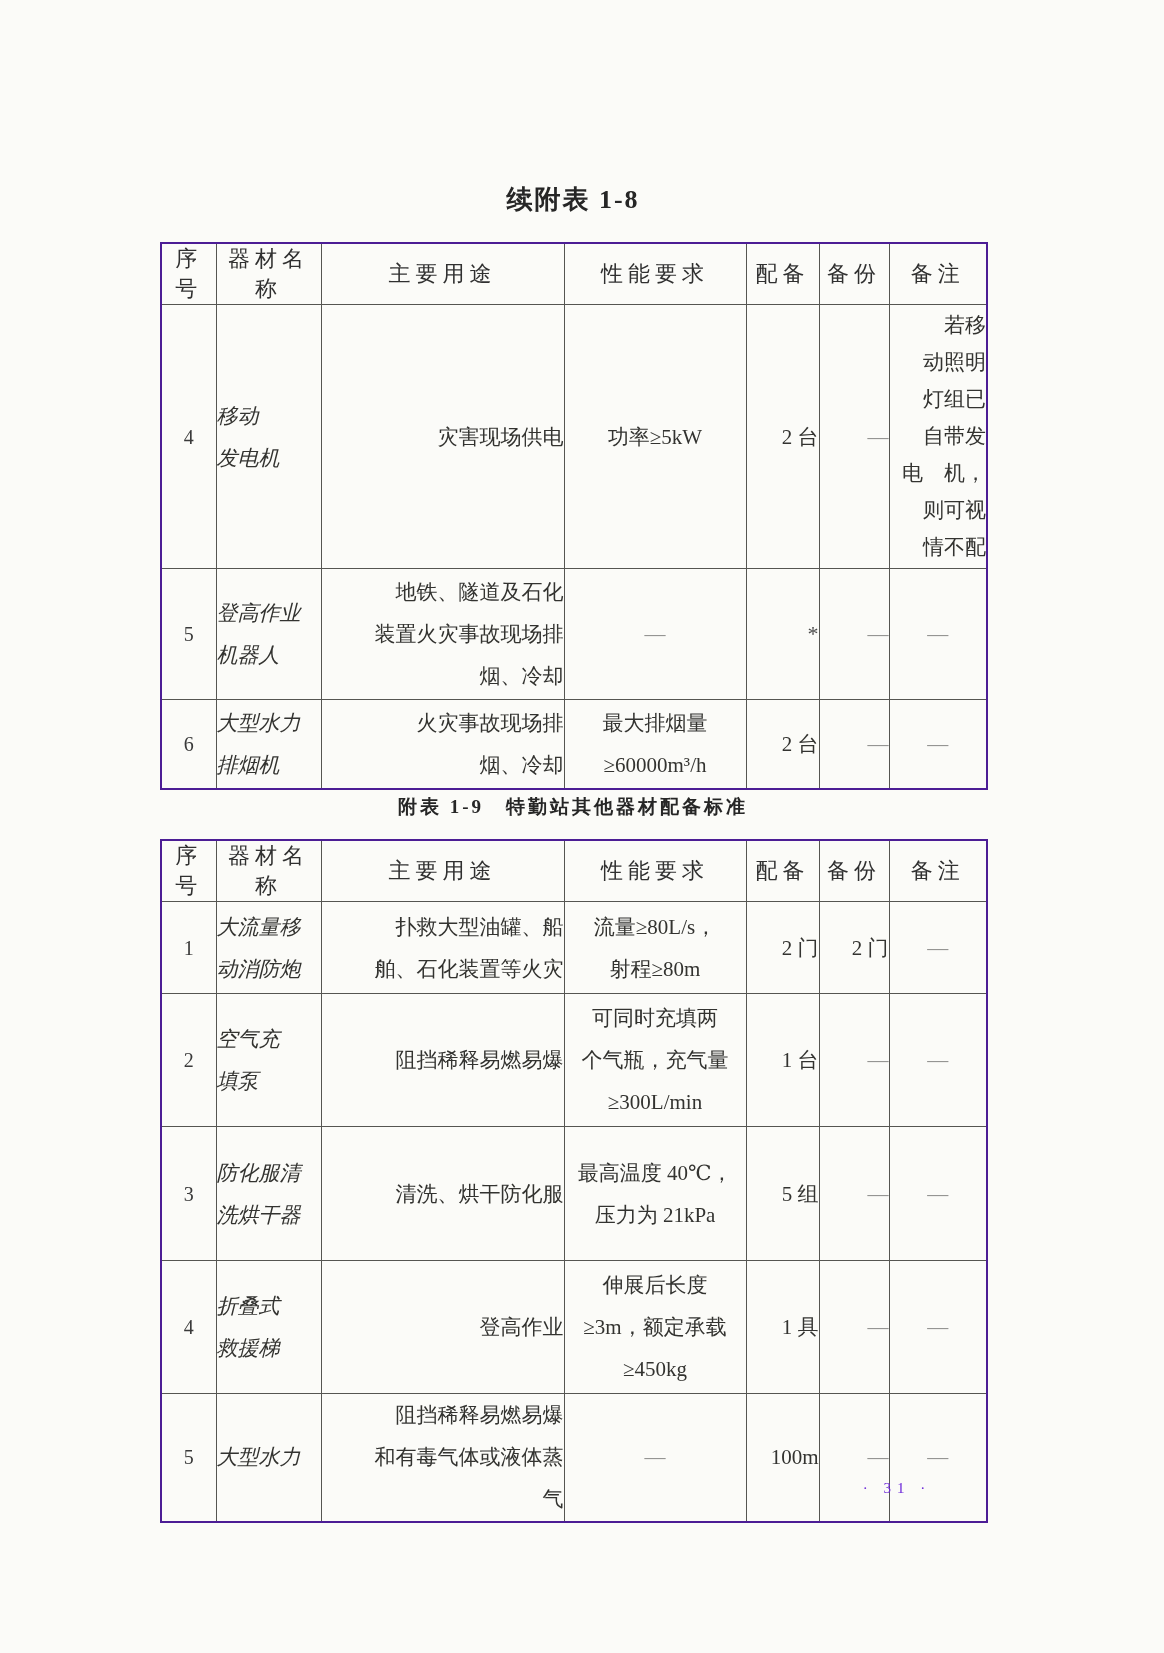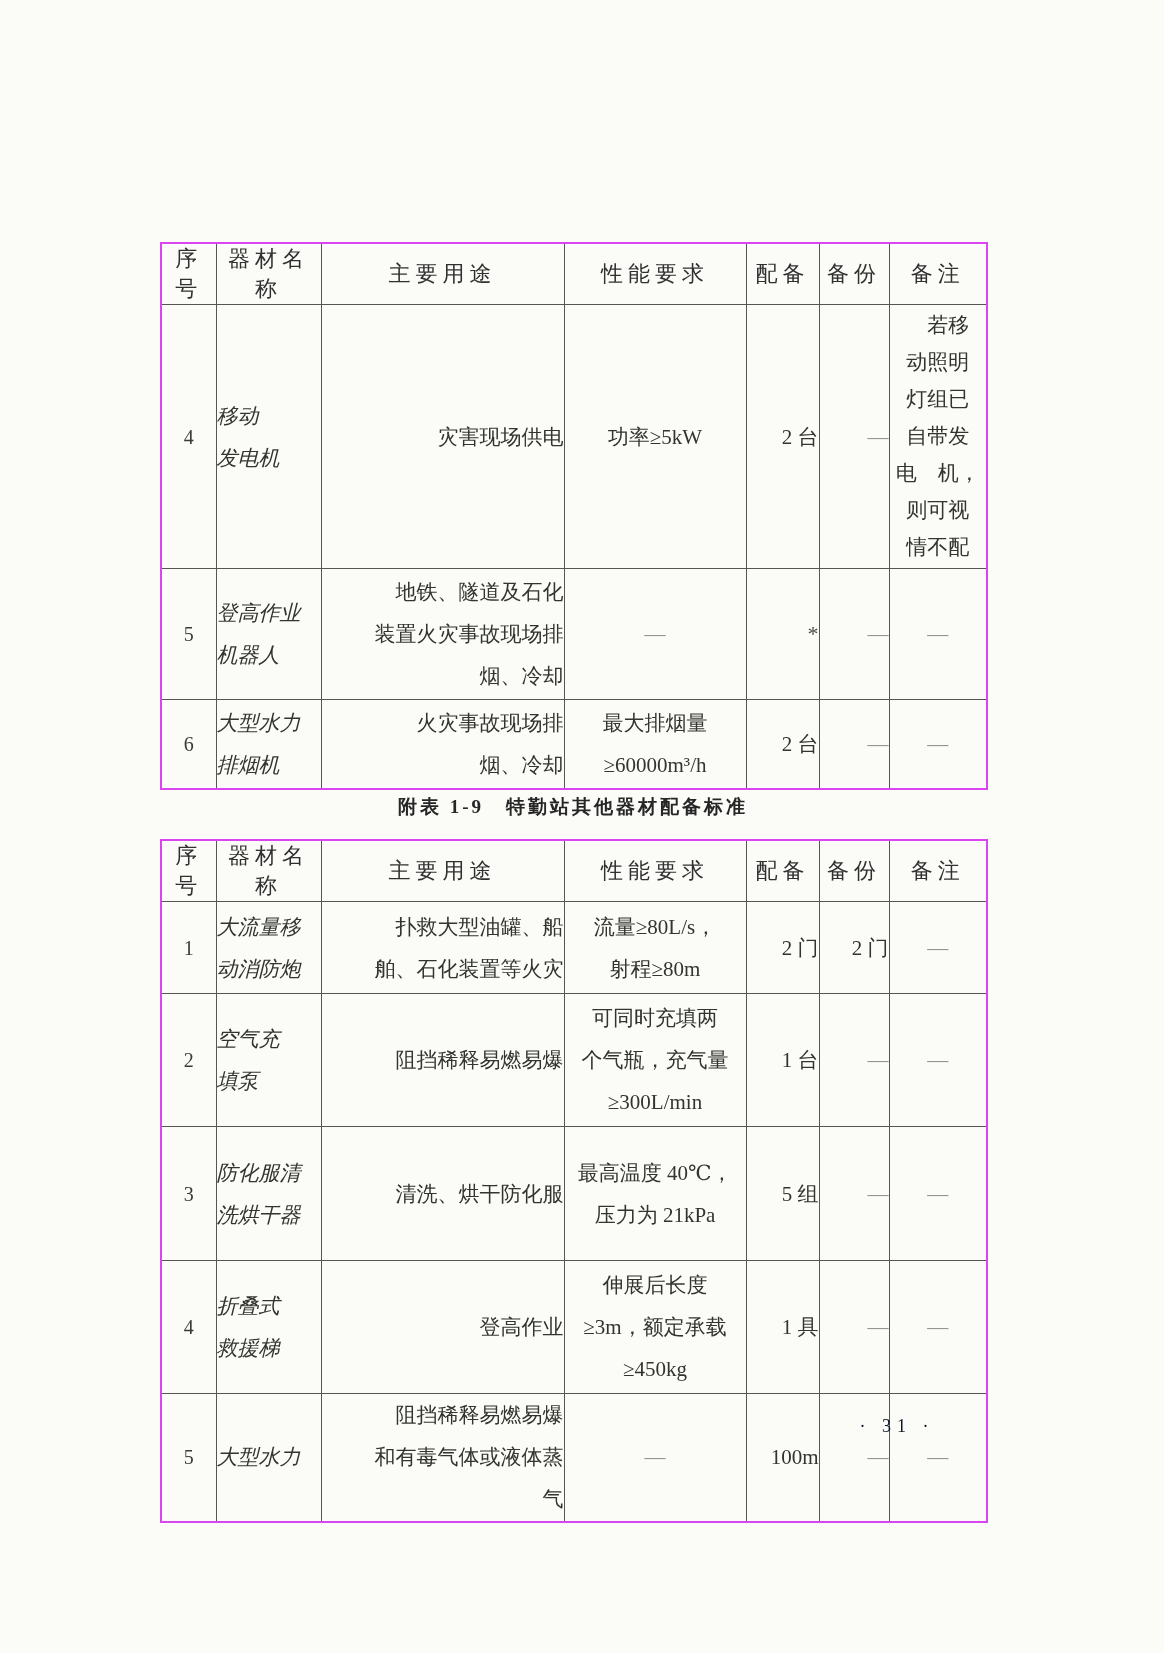--- a/index.html
+++ b/index.html
@@ -20,21 +20,21 @@
     font-weight: bold;
     letter-spacing: 2px;
     color: #262626;
   }
   .title1 { top: 182px; font-size: 26px; }
   .title2 { top: 794px; font-size: 19px; letter-spacing: 3px; }
   table.doc {
     border-collapse: collapse;
     table-layout: fixed;
     width: 826px;
-    border: 2px solid #d946ef;
+    border: 2px solid #4c1d95;
     background: transparent;
   }
   .tbl1-wrap { position: absolute; top: 242px; left: 160px; }
   .tbl2-wrap { position: absolute; top: 839px; left: 160px; }
   table.doc th, table.doc td {
     border: 1px solid #555551;
     padding: 0;
     vertical-align: middle;
     font-weight: normal;
     overflow: hidden;
@@ -66,44 +66,45 @@
     text-indent: 2em;
     white-space: pre-line;
   }
   .c-perf {
     text-align: center;
     padding: 0 6px;
     white-space: pre-line;
   }
   .c-equip, .c-backup { text-align: right; font-family: Liberation Serif, serif; }
   .c-remark {
-    text-align: center;
+    text-align: right;
     padding: 0 8px;
     text-indent: 1em;
     white-space: pre-line;
   }
   .c-remark.tall { line-height: 37px; }
   .dash { color: #8f8f8d; }
   .star { font-size: 22px; color: #4c4c4c; }
   .pageno {
     position: absolute;
-    top: 1416px;
+    top: 1480px;
     left: 822px;
     width: 150px;
     text-align: center;
-    font-size: 18px;
+    font-size: 15px;
     letter-spacing: 6px;
-    color: #0f172a;
+    color: #6d28d9;
   }
 </style>
 </head>
 <body>
 
 <div class="page">
 
+  <div class="tbl-title title1">续附表 1-8</div>
 
   <div class="tbl1-wrap">
     <table class="doc">
       <colgroup>
         <col style="width:55px">
           <col style="width:105px">
           <col style="width:243px">
         <col style="width:182px">
           <col style="width:73px">
           <col style="width:70px">

